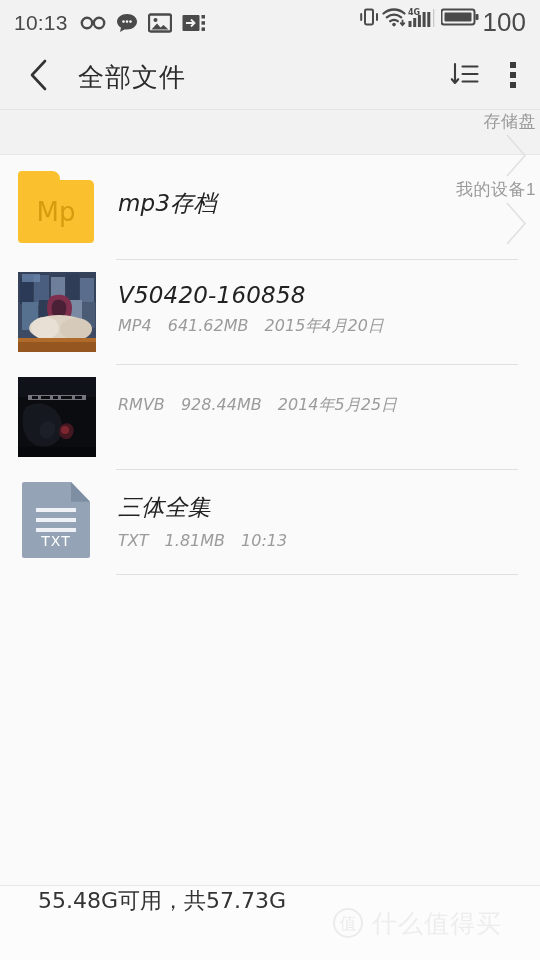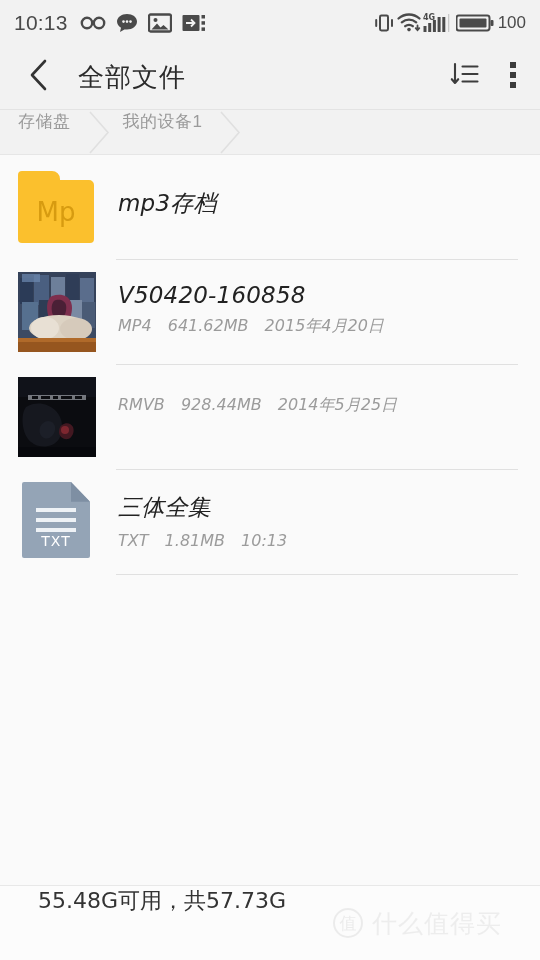--- a/index.html
+++ b/index.html
@@ -10,40 +10,40 @@
   }
   #phone { position:relative; width:540px; height:960px; background:#fafafa; }
 
   
   .statusbar{
     height:45px; background:#f2f2f2;
     display:flex; align-items:center; padding:0 14px;
   }
   .sb-clock{ font-size:21px; color:#4a4a4a; letter-spacing:.2px; margin-right:12px;}
   .sb-left{ display:flex; align-items:center; gap:10px; }
-  .sb-right{ margin-left:auto; display:flex; align-items:center; gap:1px; }
+  .sb-right{ margin-left:auto; display:flex; align-items:flex-start; gap:1px; }
   .sb-ico{ display:flex; align-items:center; color:#4a4a4a; }
-  .sb-batt-num{ font-size:17px; color:#4a4a4a; margin-left:3px; }
+  .sb-batt-num{ font-size:26px; color:#4a4a4a; margin-left:3px; }
 
   
   .appbar{
     height:65px; background:#f2f2f2; display:flex; align-items:center;
     padding:0 22px; border-bottom:1px solid #e3e3e3;
   }
   .back-btn{ width:34px; display:flex; align-items:center; justify-content:center; }
   .app-title{
     font-size:26px; color:#2b2b2b; margin-left:22px; letter-spacing:1px;
     font-family:Liberation Serif, serif;
   }
   .appbar-actions{ margin-left:auto; display:flex; align-items:center; gap:28px; }
 
   
   .crumbbar{
-    height:45px; background:#f2f2f2; display:flex; align-items:flex-start;
-    border-bottom:1px solid #e6e6e6; padding-left:18px;
+    height:45px; background:#f2f2f2; display:flex; align-items:flex-end;
+    border-bottom:1px solid #e6e6e6; padding-left:30px;flex-direction:column;
   }
   .crumb{
     display:flex; align-items:center; font-size:17px; color:#9a9a9a;
     padding-right:4px; letter-spacing:.5px;
   }
   .crumb-sep{ display:flex; align-items:center; width:48px; justify-content:center; }
 
   
   .filelist{ background:#fafafa; }
   .row{ display:flex; align-items:flex-start; height:105px; position:relative; padding-left:18px; }

